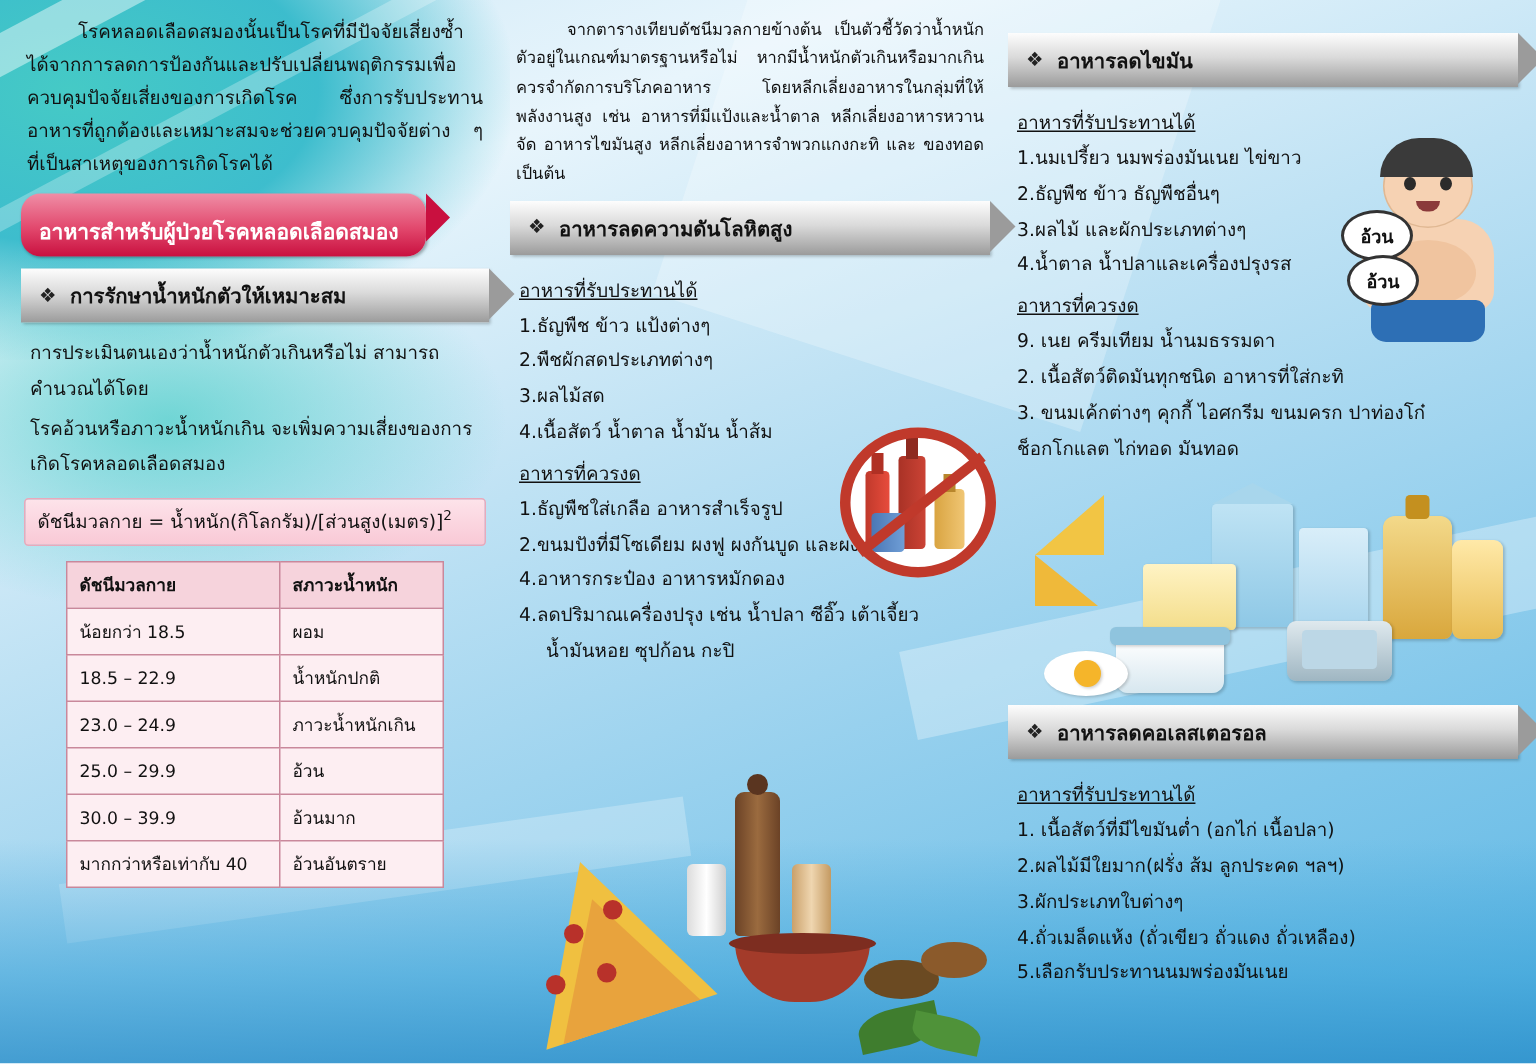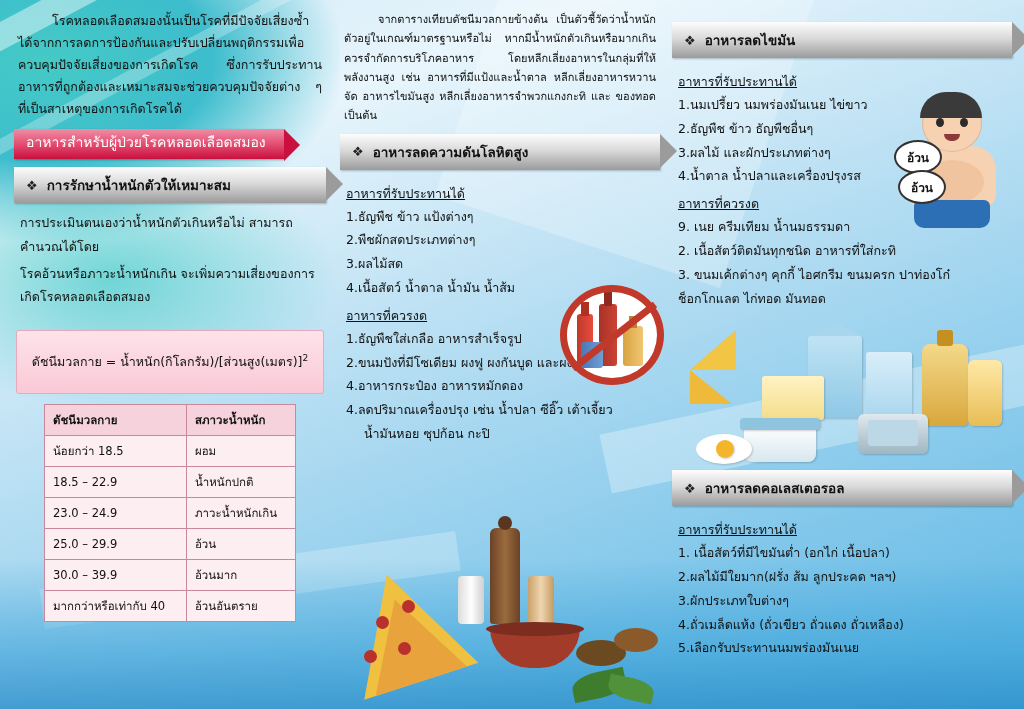--- a/index.html
+++ b/index.html
@@ -47,24 +47,25 @@
   .para{
     font-size:12.5px;line-height:1.75;color:#111;text-align:justify;
     text-indent:34px;padding:0 4px;
   }
   .para.c2{font-size:11px;}
 
   
   .banner{
     position:relative;margin:10px 0 6px 0;
     background:linear-gradient(180deg,#ef8ea6 0%,#e2486d 55%,#c9103f 100%);
-    color:#fff;font-size:14px;font-weight:normal;
-    padding:2px 18px 6px 12px;
+    color:#fff;font-size:14px;font-weight:bold;
+    padding:14px 18px 6px 12px;
     box-shadow:1px 1px 2px rgba(0,0,0,.3);
     width:fit-content;
+    border-radius:13px;
   }
   .banner:after{
     content:"";position:absolute;right:-16px;top:0;width:0;height:0;
     border-top:16px solid transparent;border-bottom:16px solid transparent;
     border-left:16px solid #c9103f;
   }
   .gbanner{
     position:relative;
     background:linear-gradient(180deg,#fdfdfd 0%,#dadada 45%,#9b9b9b 100%);
     color:#111;font-size:13.5px;font-weight:bold;
@@ -82,26 +83,26 @@
   .sub{
     font-size:12.5px;line-height:1.85;color:#111;padding:2px 6px;
   }
   .sub .hd{text-decoration:underline;display:block;margin-top:4px;}
   .lst{margin:0;padding:0;list-style:none;}
   .lst li{font-size:12.5px;line-height:1.9;color:#111;}
   .lst li.ind{padding-left:18px;}
 
   
   .formula{
-    margin:20px 2px 10px 2px;
+    margin:10px 2px 10px 2px;
     background:linear-gradient(180deg,#fde3ea 0%,#f9c9d6 100%);
     border:1px solid #e9a9bb;
     border-radius:3px;
-    padding:21px 8px;
-    font-size:12.5px;color:#111;text-align:center;
+    padding:5px 8px;
+    font-size:12.5px;color:#111;text-align:left;
   }
   .formula sup{font-size:9px;}
 
   
   table.bmi{
     border-collapse:collapse;margin:6px 0 0 30px;width:252px;
     background:#fdeef2;
   }
   table.bmi th,table.bmi td{
     border:1px solid #c9889b;

